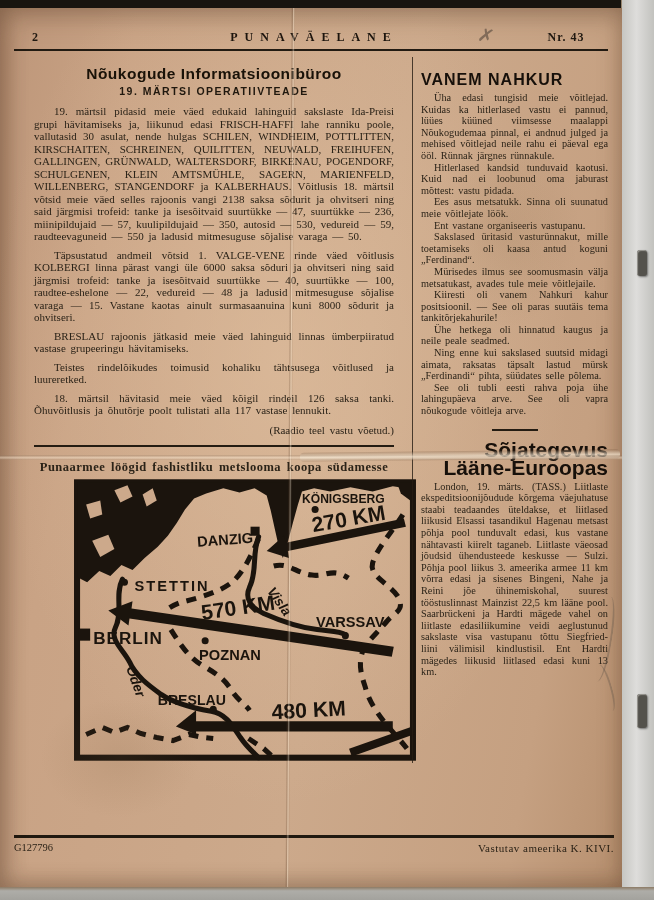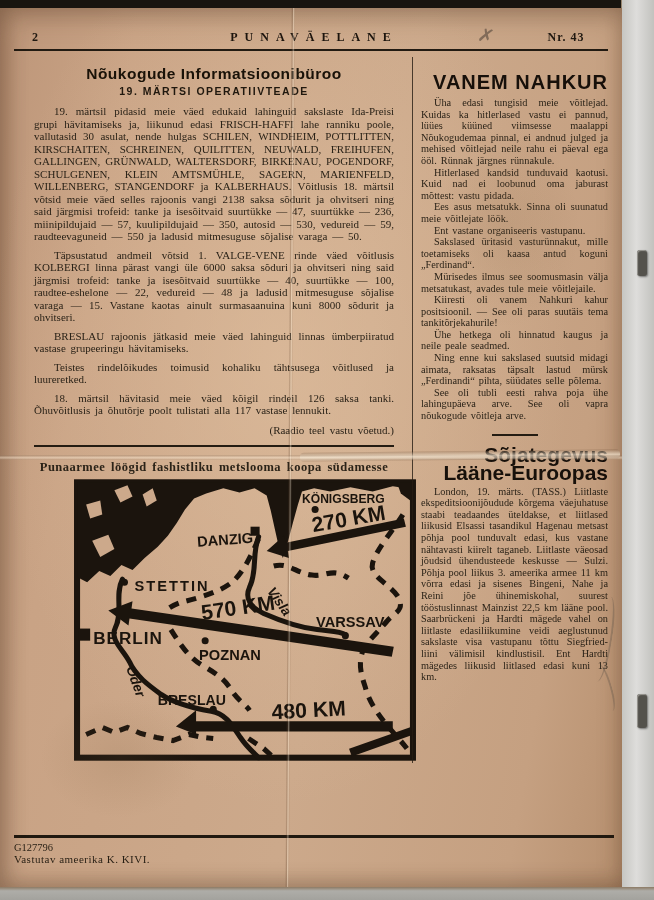--- a/index.html
+++ b/index.html
@@ -47,32 +47,32 @@
     font-family:"Liberation Sans",sans-serif;font-size:10.5px;letter-spacing:1.5px;color:#20180e;}
   .col-left p{margin:6px 0 0 0;font-size:11px;line-height:12.5px;
     text-align:justify;text-indent:20px;word-spacing:2px;color:#2b2318;}
   .col-left p.radio{text-align:right;text-indent:0;margin-top:7px;}
   .rule-left{margin:9px 0 0 0;border-top:2px solid #241c12;}
   .map-caption{margin:14px 0 4px 0 !important;text-align:center !important;text-indent:0 !important;
     font-weight:bold;font-size:12.5px !important;letter-spacing:.5px;color:#1d150c;}
   .map{display:block;width:346px;height:285px;margin:4px 0 0 38px;}
   .map text{font-family:"Liberation Sans",sans-serif;font-weight:bold;fill:#1b140d;}
 
-  .col-right h1.rh{margin:12px 0 3px 0;text-align:right;
-    font-family:"Liberation Sans",sans-serif;font-size:20px;letter-spacing:1px;color:#17100a;}
+  .col-right h1.rh{margin:12px 0 3px 0;text-align:left;
+    font-family:"Liberation Sans",sans-serif;font-size:16px;letter-spacing:1px;color:#17100a;}
   .col-right p{margin:0;font-size:10.3px;line-height:11.6px;text-align:justify;
     text-indent:13px;word-spacing:1.5px;color:#2b2318;}
   .mini-rule{width:46px;margin:12px auto 10px auto;border-top:2px solid #241c12;}
   .rh2{margin:0 0 4px 0;text-align:right;font-family:"Liberation Sans",sans-serif;
     font-weight:bold;font-size:21px;line-height:18px;color:#17100a;}
   .rh2 span{display:block;}
 
   .footer{position:absolute;left:14px;right:8px;top:827px;border-top:3px solid #201910;
     padding-top:4px;display:flex;justify-content:space-between;
-    font-size:10.5px;color:#271f14;flex-direction:column;}
+    font-size:10.5px;color:#271f14;}
   .footer .editor{font-size:11px;letter-spacing:.5px;}
 
   .fold-v{position:absolute;left:288px;top:8px;bottom:13px;width:4px;z-index:4;
     transform:rotate(.4deg);
     background:linear-gradient(to right, rgba(90,62,40,0), rgba(90,62,40,.28) 35%, rgba(255,240,218,.4) 62%, rgba(90,62,40,.14));}
   .fold-h{position:absolute;left:0;right:32px;top:455px;height:5px;z-index:4;
     background:linear-gradient(to bottom, rgba(90,62,40,.2), rgba(255,243,224,.42) 55%, rgba(90,62,40,.12));}
   .tear-h{position:absolute;left:300px;right:34px;top:451px;height:9px;z-index:4;
     transform:rotate(-.6deg);border-radius:4px;
     background:linear-gradient(to bottom, rgba(96,66,42,.25), rgba(240,226,206,.7) 55%, rgba(96,66,42,.18));}

